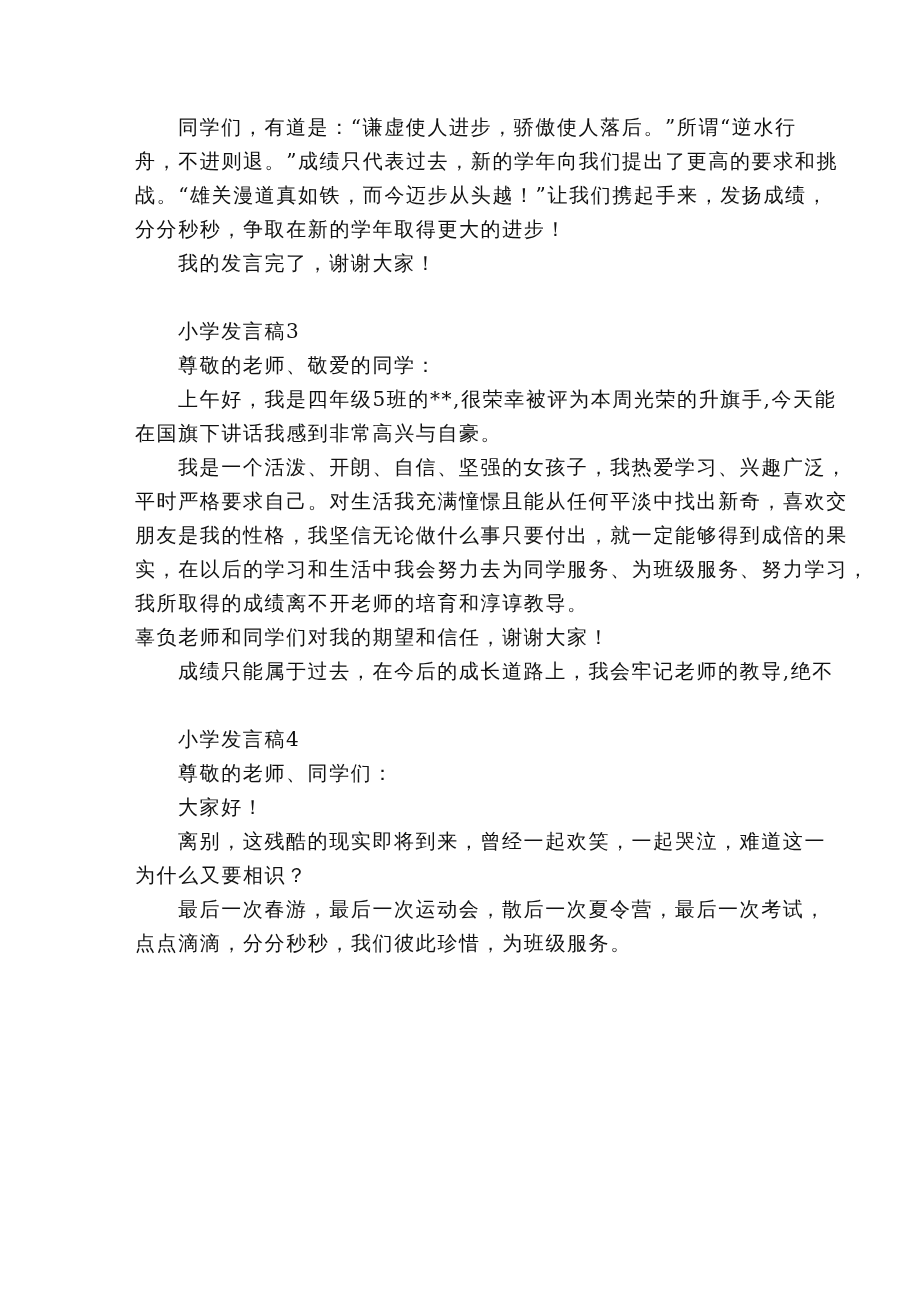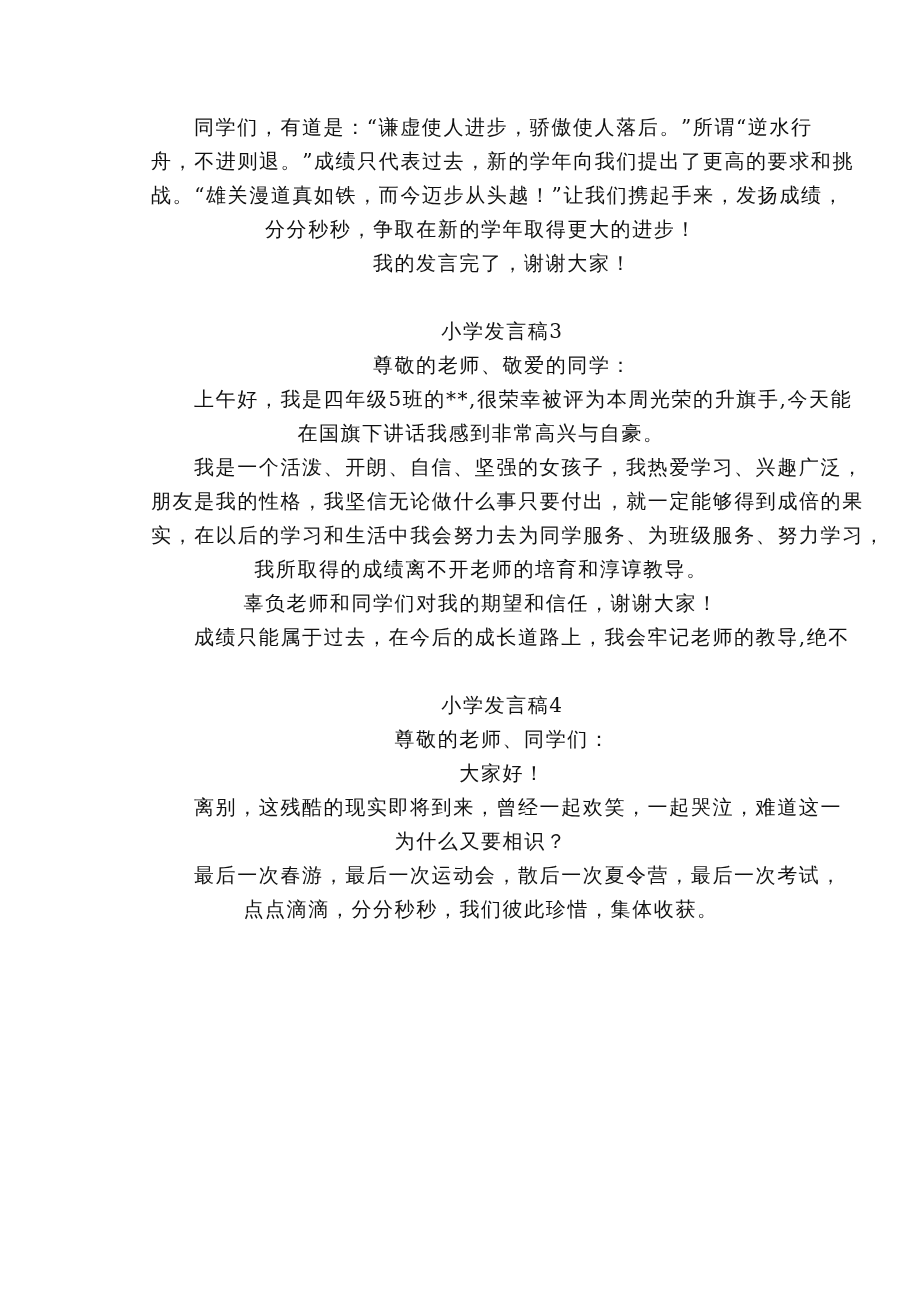--- a/index.html
+++ b/index.html
@@ -10,24 +10,23 @@
     body {
       width: 920px;
       height: 1301px;
       position: relative;
       overflow: hidden;
       font-family: "DejaVu Serif", "Liberation Serif", serif;
       color: #111111;
     }
     .page {
       position: absolute;
-      left: 151px;
+      left: 135px;
       top: 110px;
       width: 660px;
-      text-align: center;
     }
     .line {
       height: 34px;
       line-height: 34px;
       font-size: 20px;
       letter-spacing: 1.6px;
       white-space: nowrap;
     }
     .indent {
       padding-left: 43px;
@@ -63,20 +62,21 @@
     <div class="line indent">小学发言稿3</div>
     <div class="para">
       <div class="line indent">尊敬的老师、敬爱的同学：</div>
     </div>
     <div class="para">
       <div class="line indent">上午好，我是四年级5班的**,很荣幸被评为本周光荣的升旗手,今天能</div>
       <div class="line">在国旗下讲话我感到非常高兴与自豪。</div>
     </div>
     <div class="para">
       <div class="line indent">我是一个活泼、开朗、自信、坚强的女孩子，我热爱学习、兴趣广泛，</div>
+      <div class="line">平时严格要求自己。对生活我充满憧憬且能从任何平淡中找出新奇，喜欢交</div>
       <div class="line">朋友是我的性格，我坚信无论做什么事只要付出，就一定能够得到成倍的果</div>
       <div class="line">实，在以后的学习和生活中我会努力去为同学服务、为班级服务、努力学习，</div>
       <div class="line">我所取得的成绩离不开老师的培育和淳谆教导。</div>
     </div>
     <div class="para">
       <div class="line">辜负老师和同学们对我的期望和信任，谢谢大家！</div>
       <div class="line indent">成绩只能属于过去，在今后的成长道路上，我会牢记老师的教导,绝不</div>
     </div>
   </div>
 
@@ -89,17 +89,17 @@
     </div>
     <div class="para">
       <div class="line indent">大家好！</div>
     </div>
     <div class="para">
       <div class="line indent">离别，这残酷的现实即将到来，曾经一起欢笑，一起哭泣，难道这一</div>
       <div class="line">为什么又要相识？</div>
     </div>
     <div class="para">
       <div class="line indent">最后一次春游，最后一次运动会，散后一次夏令营，最后一次考试，</div>
-      <div class="line">点点滴滴，分分秒秒，我们彼此珍惜，集体收获。</div>
+      <div class="line">点点滴滴，分分秒秒，我们彼此珍惜，为班级服务。</div>
     </div>
   </div>
 
 </div>
 
 </body></html>

